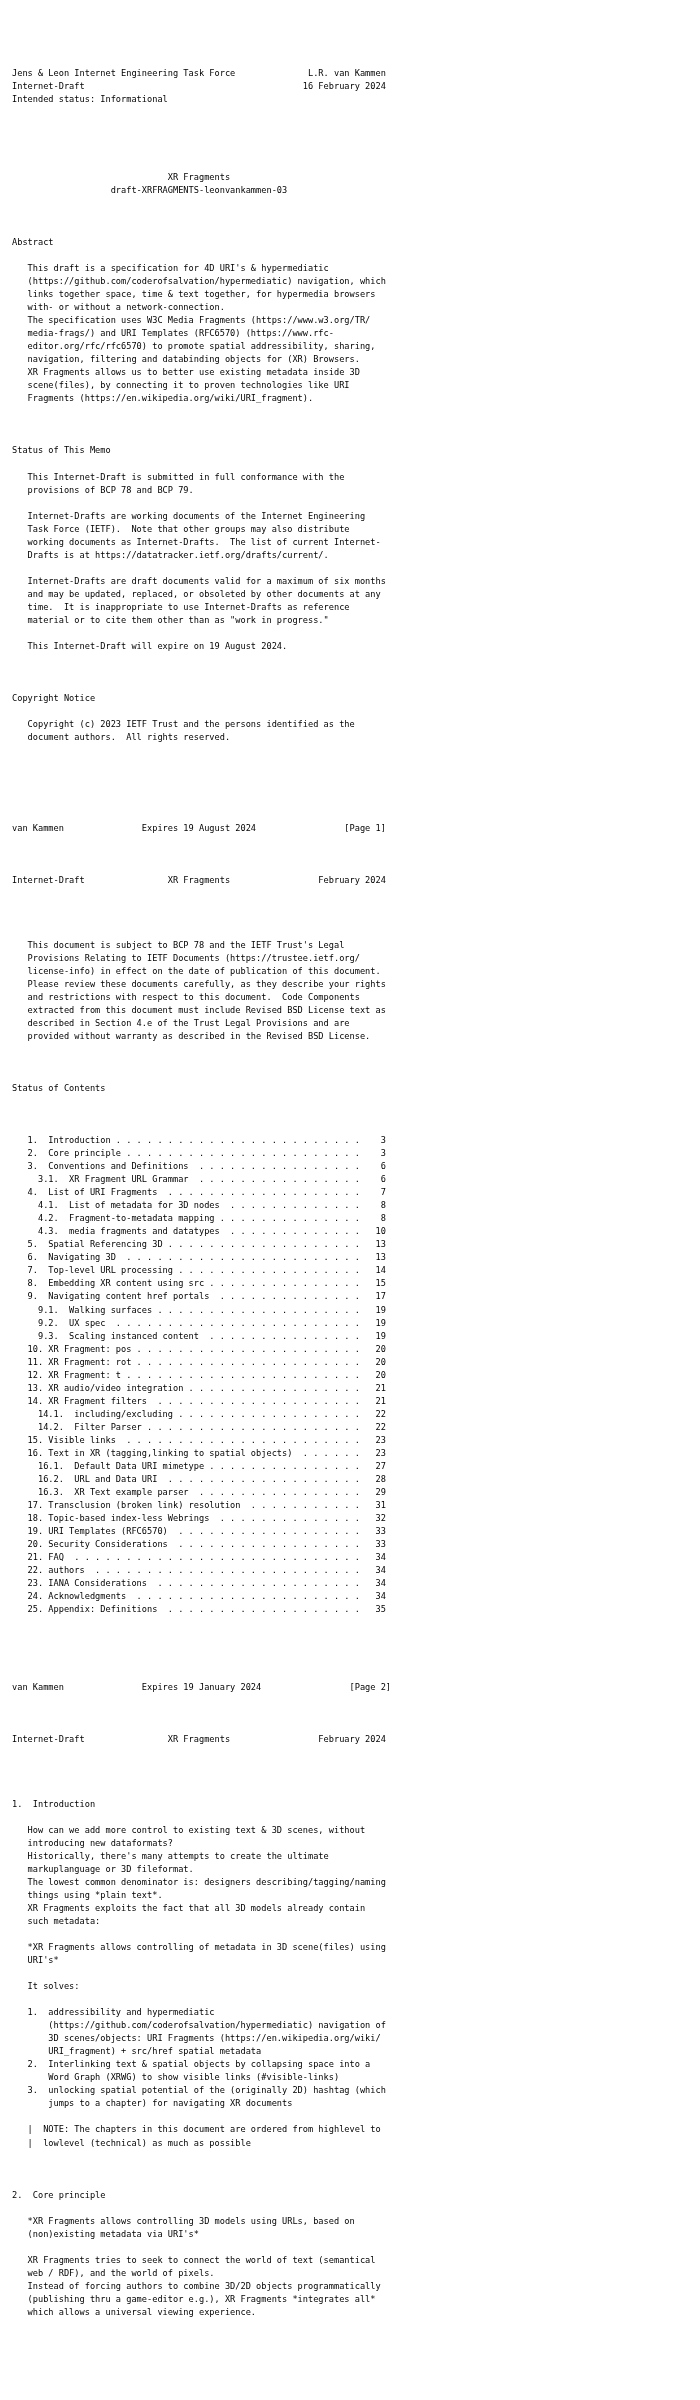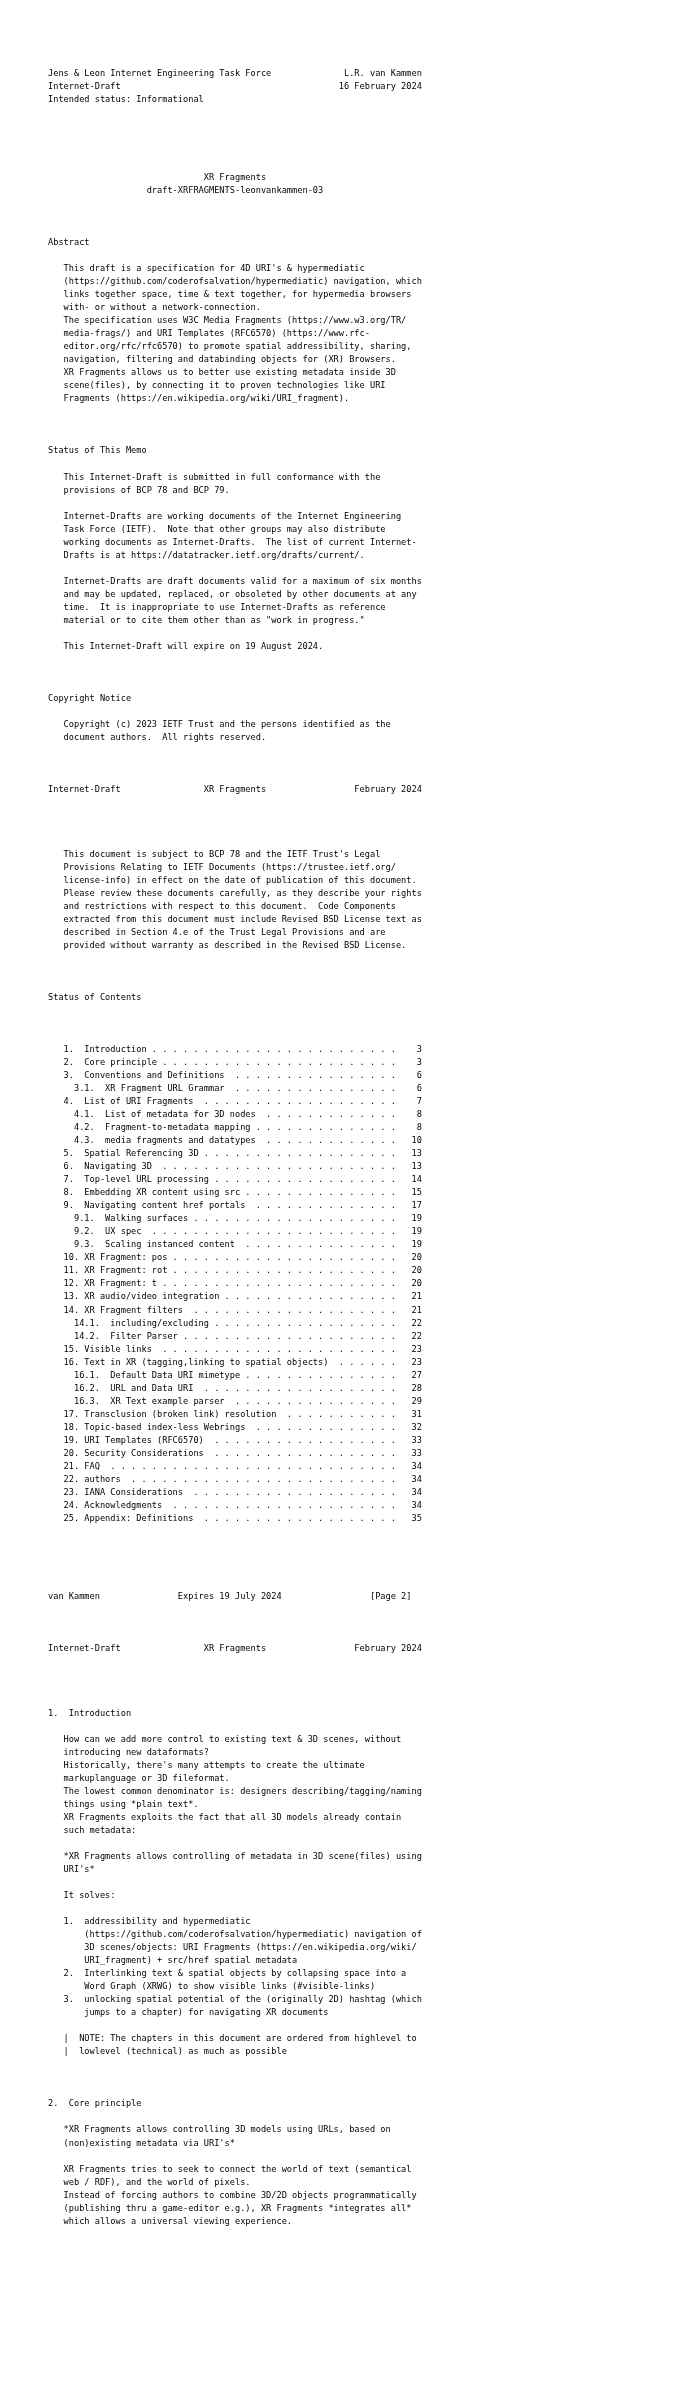--- a/index.html
+++ b/index.html
@@ -10,21 +10,21 @@
   }
   pre.doc {
     margin: 0;
     padding: 54px 0 0 12px;
     font-family: "DejaVu Sans Mono", "Liberation Mono", monospace;
     font-size: 8.65px;
     line-height: 13.02px;
     color: #000000;
     white-space: pre;
   }
-  pre.doc div { min-height: 0; margin-left: 36px; }
+  pre.doc div { min-height: 0; }
 </style>
 </head>
 <body>
 
 <pre class="doc">  <div>Jens &amp; Leon Internet Engineering Task Force              L.R. van Kammen
 Internet-Draft                                          16 February 2024
 Intended status: Informational</div>
   <div>
 
 
@@ -59,20 +59,25 @@
    and may be updated, replaced, or obsoleted by other documents at any
    time.  It is inappropriate to use Internet-Drafts as reference
    material or to cite them other than as "work in progress."
 
    This Internet-Draft will expire on 19 August 2024.</div>
   <div>
 Copyright Notice
 
    Copyright (c) 2023 IETF Trust and the persons identified as the
    document authors.  All rights reserved.</div>
+  <div>
+
+
+
+van Kammen               Expires 19 August 2024                 [Page 1]</div>
   <div>
 Internet-Draft                XR Fragments                 February 2024</div>
   <div>
 
    This document is subject to BCP 78 and the IETF Trust's Legal
    Provisions Relating to IETF Documents (https://trustee.ietf.org/
    license-info) in effect on the date of publication of this document.
    Please review these documents carefully, as they describe your rights
    and restrictions with respect to this document.  Code Components
    extracted from this document must include Revised BSD License text as
@@ -114,21 +119,21 @@
    19. URI Templates (RFC6570)  . . . . . . . . . . . . . . . . . .   33
    20. Security Considerations  . . . . . . . . . . . . . . . . . .   33
    21. FAQ  . . . . . . . . . . . . . . . . . . . . . . . . . . . .   34
    22. authors  . . . . . . . . . . . . . . . . . . . . . . . . . .   34
    23. IANA Considerations  . . . . . . . . . . . . . . . . . . . .   34
    24. Acknowledgments  . . . . . . . . . . . . . . . . . . . . . .   34
    25. Appendix: Definitions  . . . . . . . . . . . . . . . . . . .   35</div>
   <div>
 
 
-van Kammen               Expires 19 July 2024                 [Page 2]</div>
+van Kammen               Expires 19 January 2024                 [Page 2]</div>
   <div>
 Internet-Draft                XR Fragments                 February 2024</div>
   <div>
 
 1.  Introduction
 
    How can we add more control to existing text &amp; 3D scenes, without
    introducing new dataformats?
    Historically, there's many attempts to create the ultimate
    markuplanguage or 3D fileformat.

